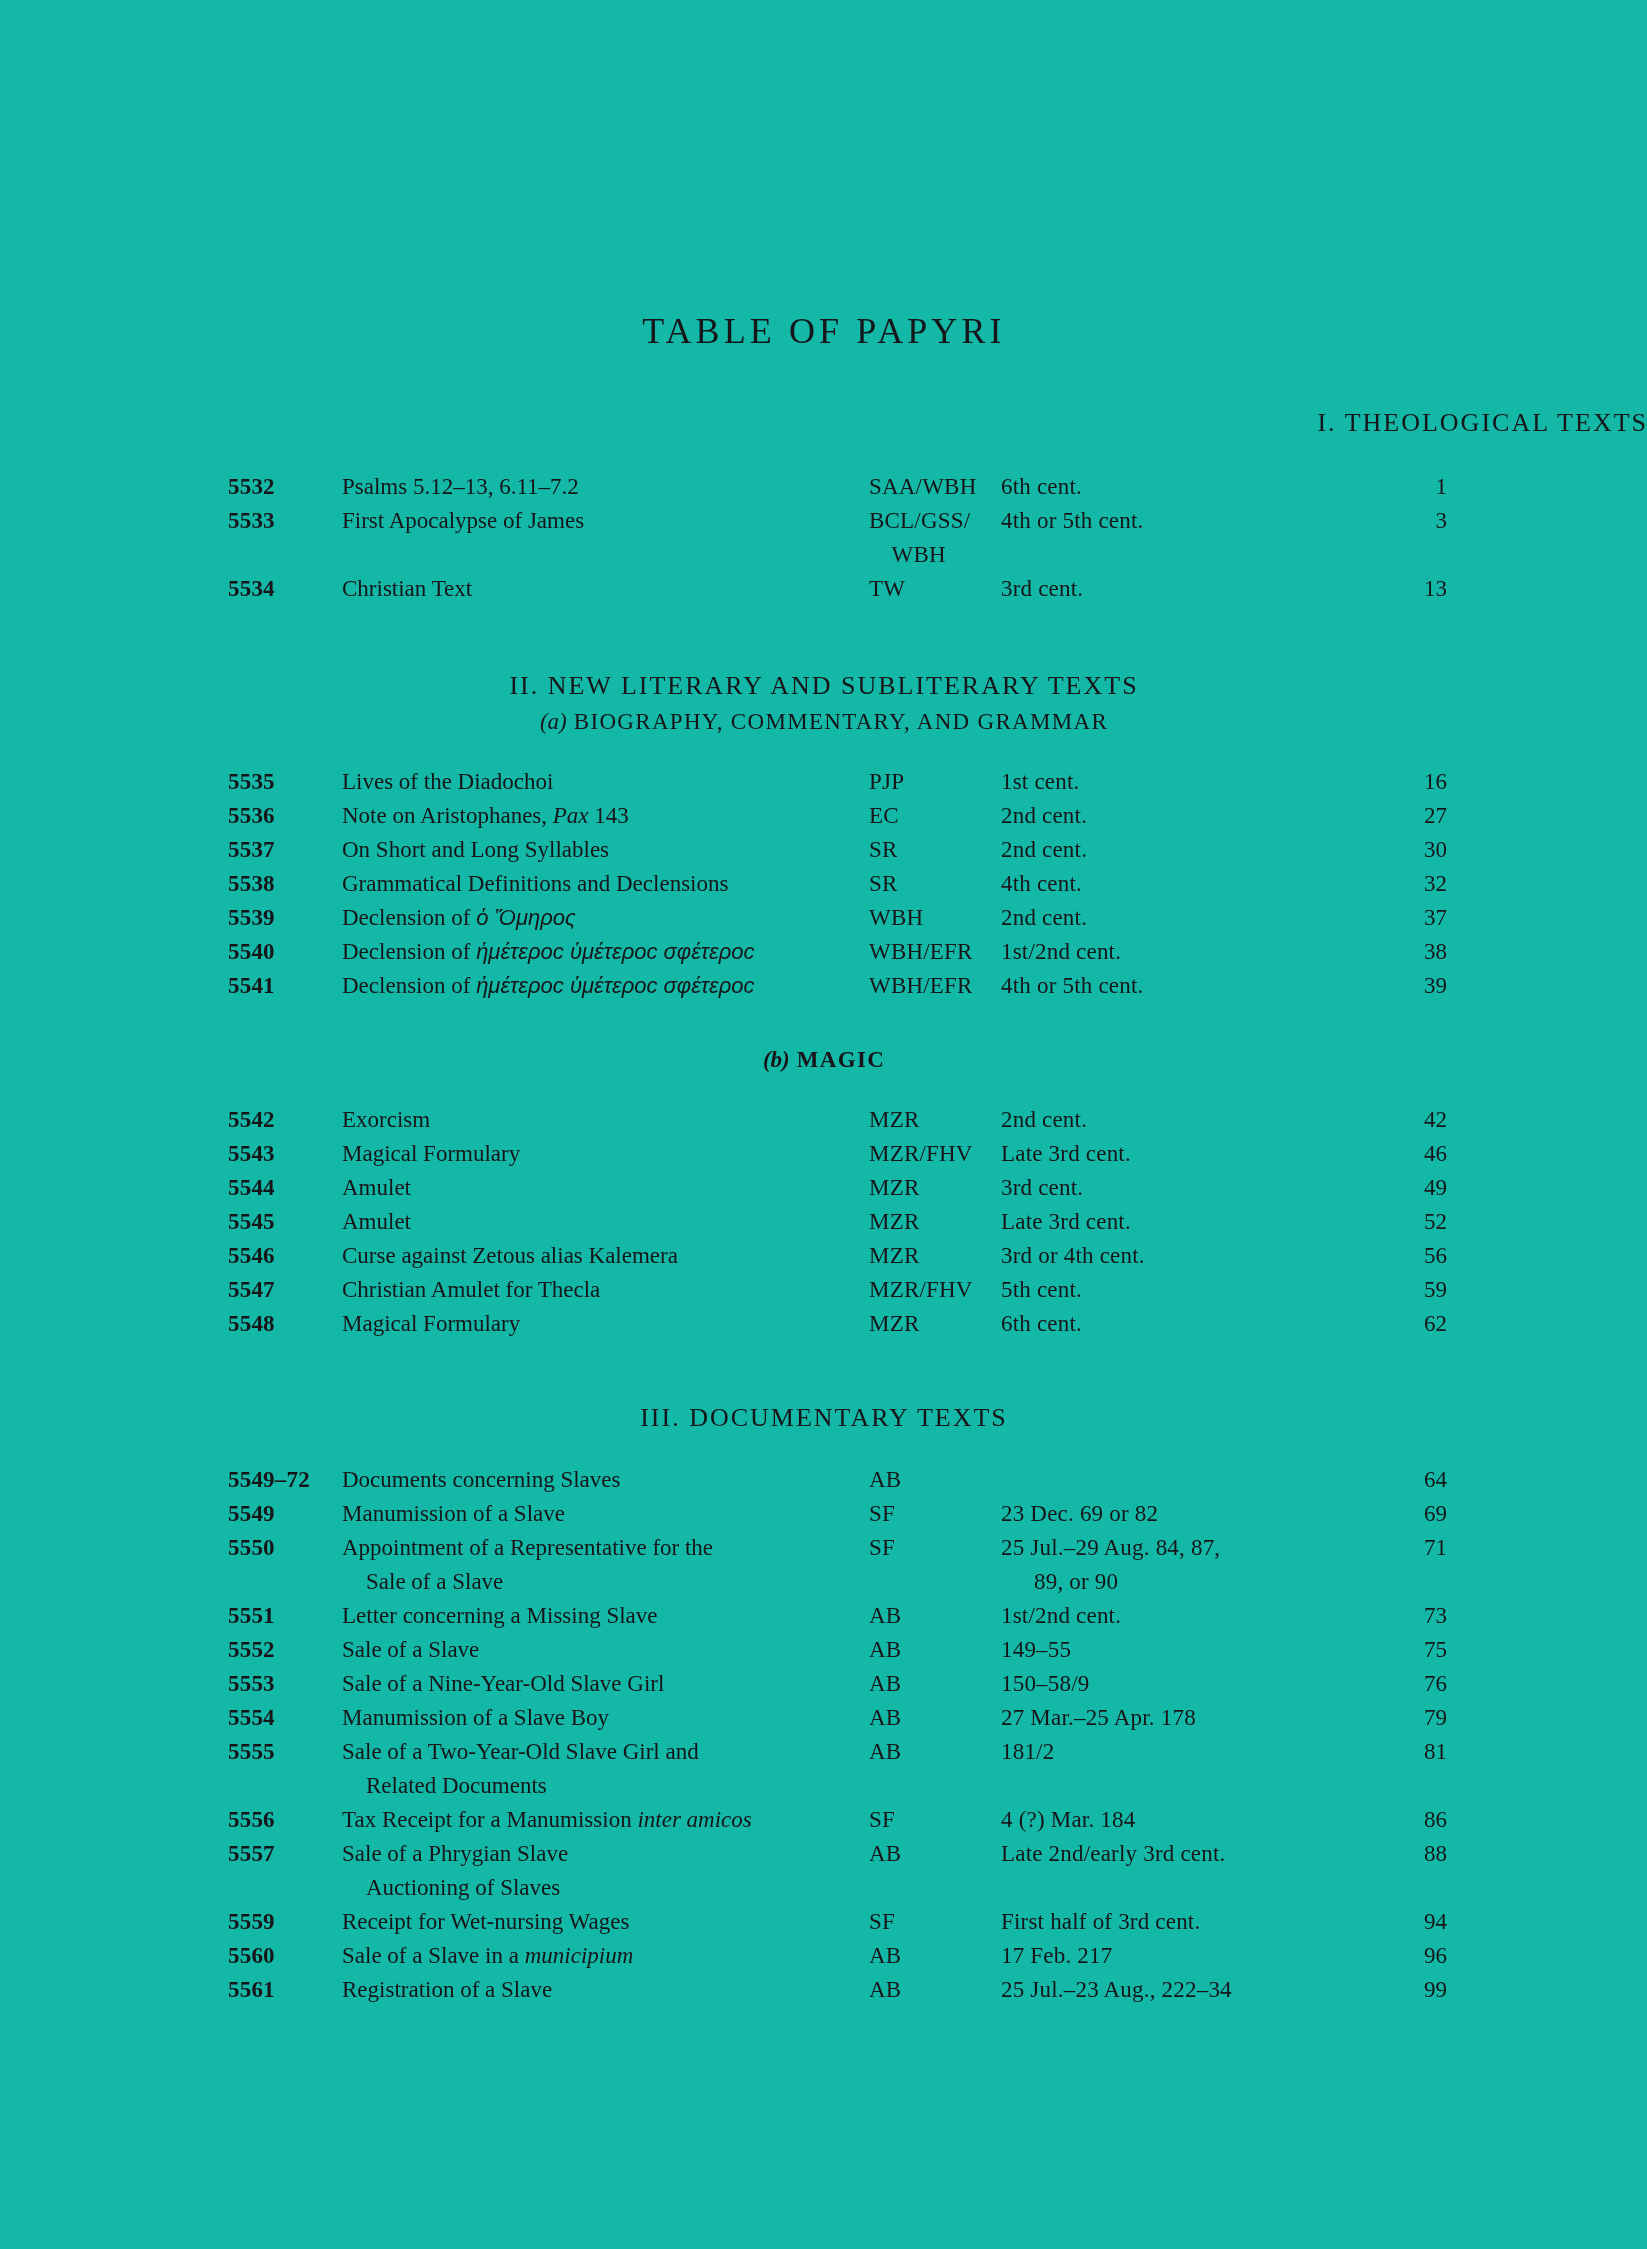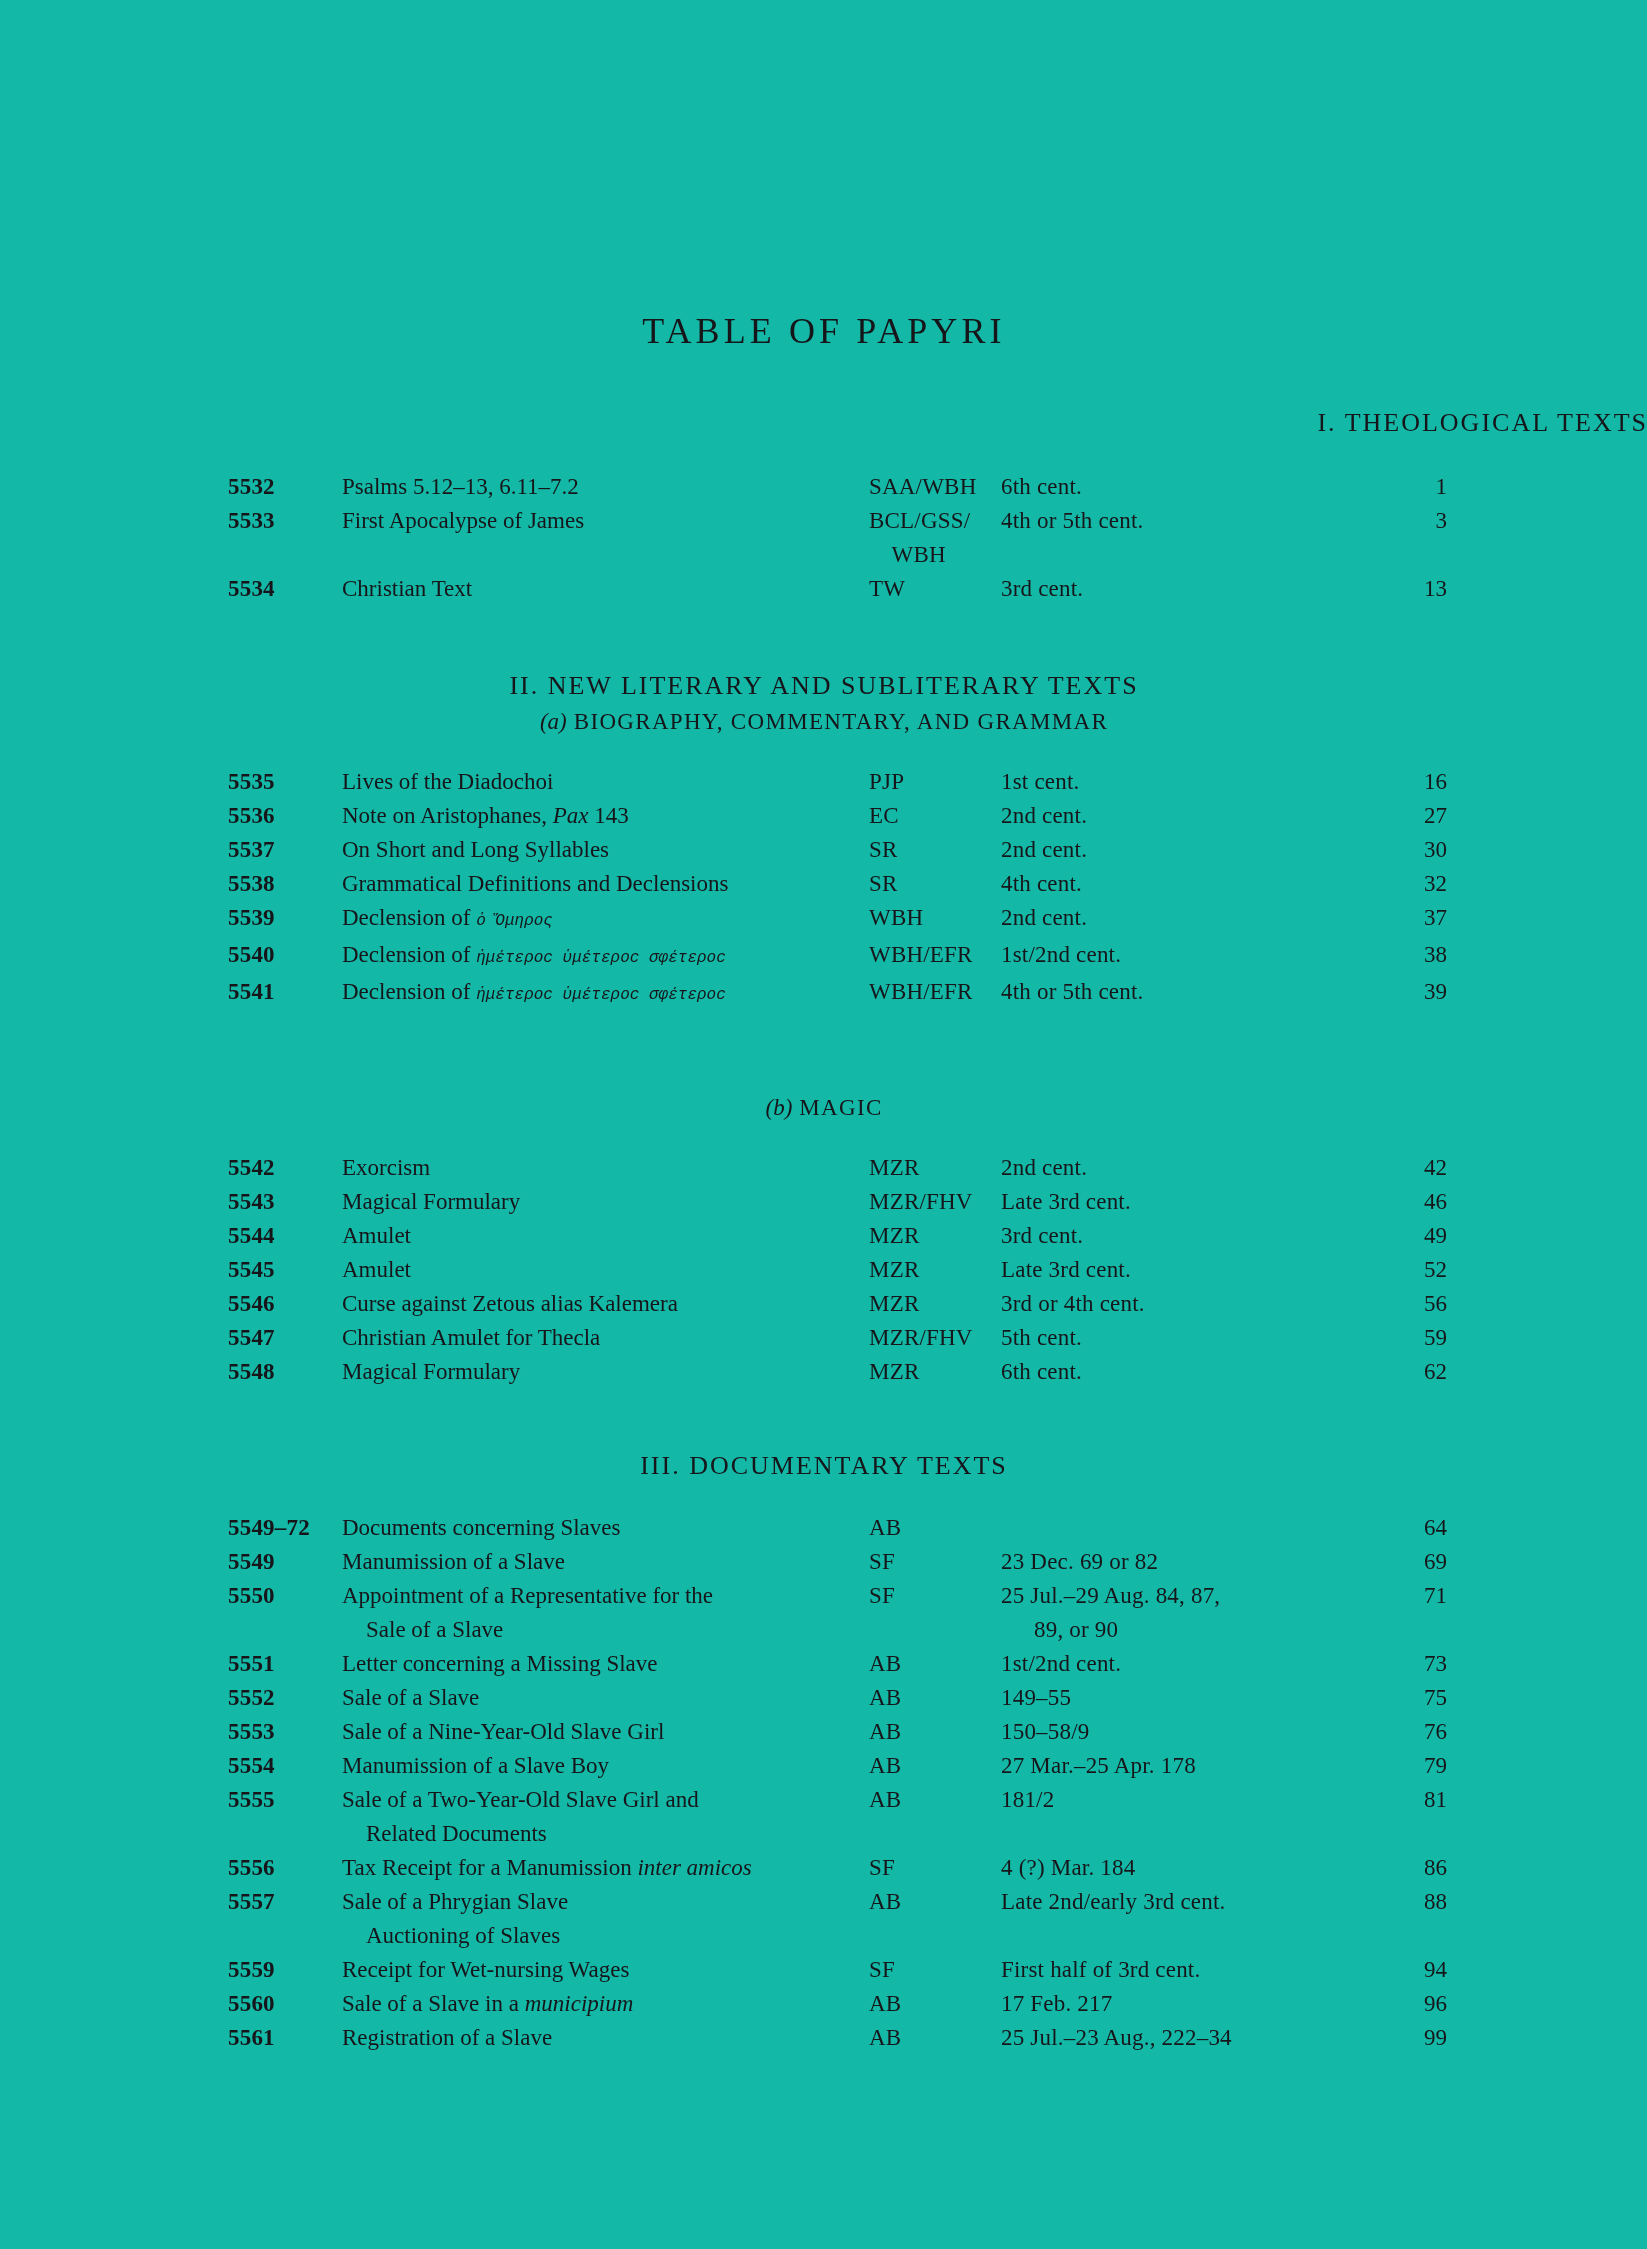--- a/index.html
+++ b/index.html
@@ -48,21 +48,21 @@
   }
   .subsection-head .par {
     font-style: italic;
     letter-spacing: 0;
   }
 
   
   .sec-1 { margin-top: 56px; text-align: right; }
   .sec-2 { margin-top: 65px; }
   .sec-2b { margin-top: 8px; }
-  .sec-3 { margin-top: 83px; }
+  .sec-3 { margin-top: 44px; font-weight: bold; }
   .sec-4 { margin-top: 62px; }
 
   
   table.entries {
     border-collapse: collapse;
     margin-left: 228px;
     width: 1219px;
     table-layout: fixed;
   }
   table.entries.first { margin-top: 32px; }
@@ -93,21 +93,21 @@
     text-align: right;
     padding-right: 33px;
     font-size: 22px;
   }
   tr.cont td { line-height: 34px; }
   td.title .indent { padding-left: 24px; display: inline-block; }
   td.ed .indent    { padding-left: 22.6px; display: inline-block; }
   td.date .indent  { padding-left: 33px; display: inline-block; }
 
   .it { font-style: italic; }
-  .gk { font-family: Liberation Mono, monospace; font-style: italic; font-size: 16px; }
+  .gk { font-family: Liberation Sans, sans-serif; font-style: italic; font-size: 22px; }
 </style>
 </head>
 <body>
 
 <div class="page">
 
   <h1 class="doc-title">TABLE OF PAPYRI</h1>
 
   <div class="section-head sec-1">I. THEOLOGICAL TEXTS</div>
   <table class="entries first">

